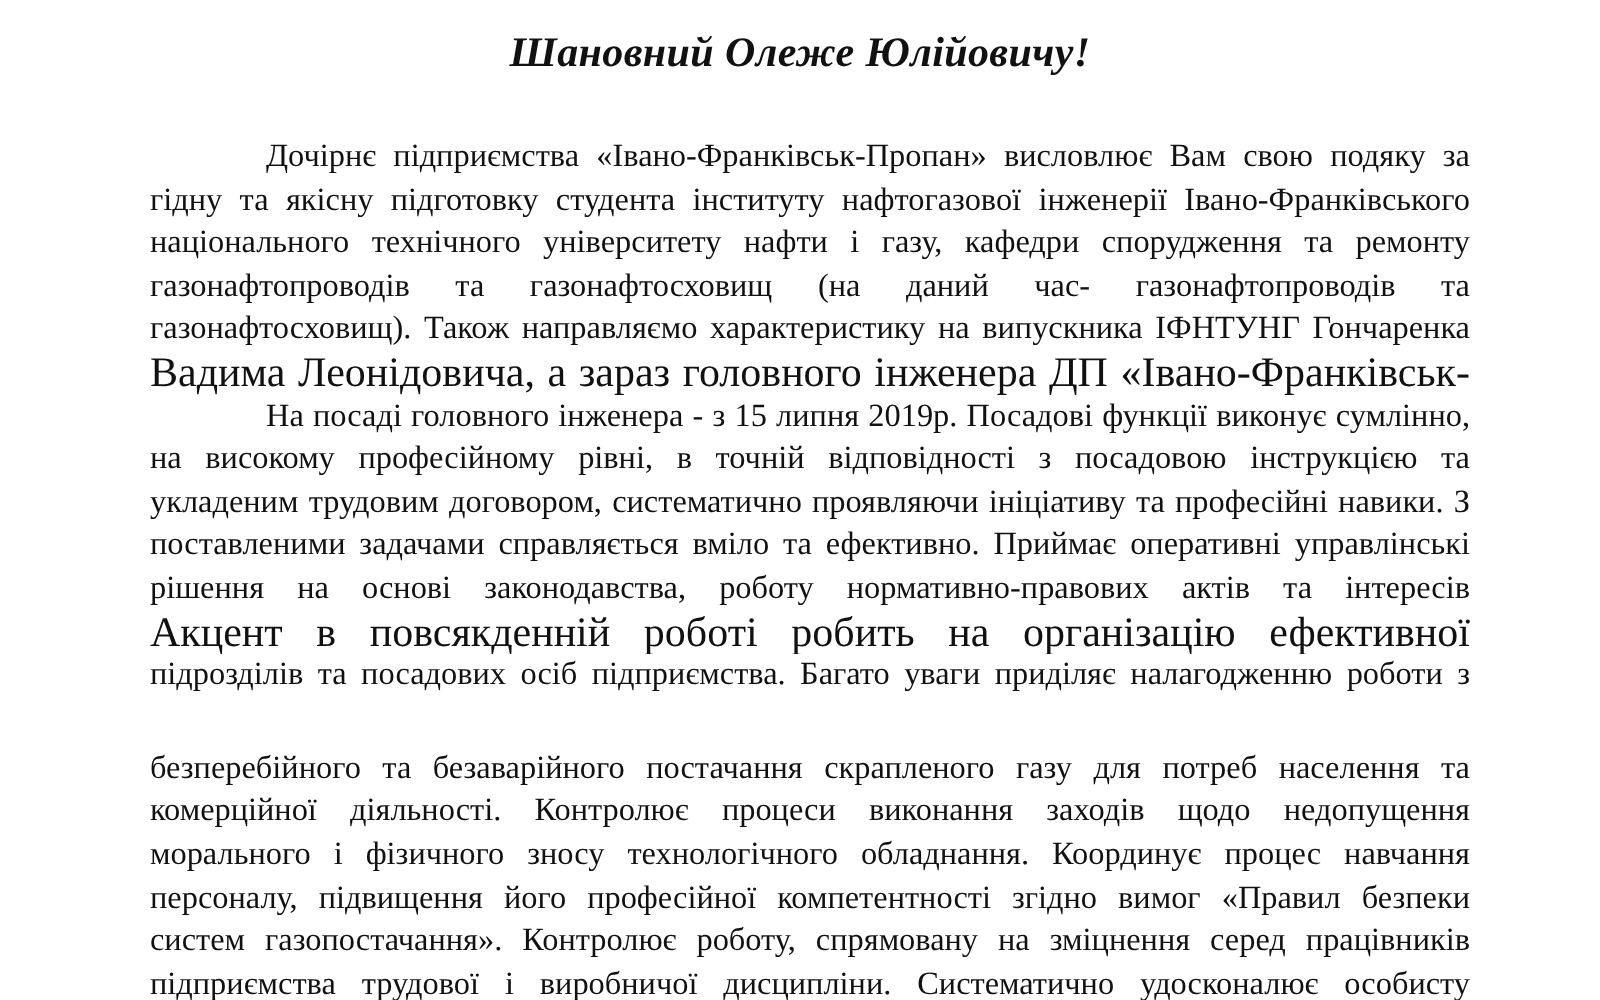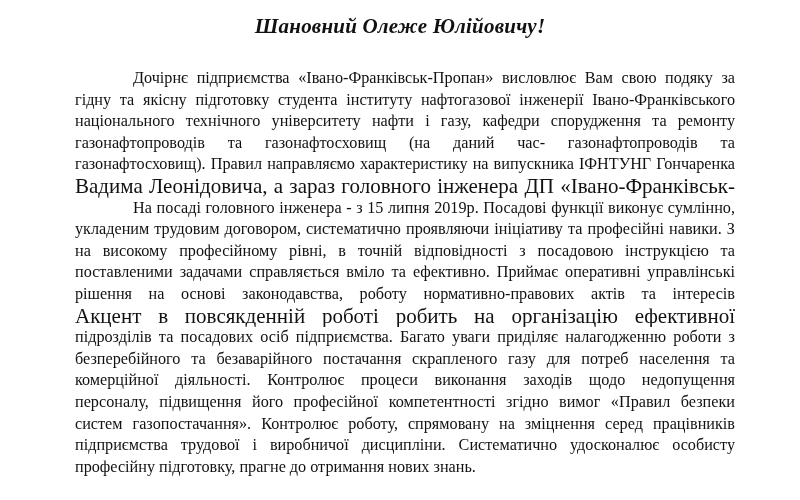--- a/index.html
+++ b/index.html
@@ -21,34 +21,35 @@
 <div class="page">
   <div class="salutation">Шановний Олеже Юлійовичу!</div>
 
   <div class="body">
 
     <div>
       <span class="line indent" style="white-space: normal; font-size: 16.2px; overflow: hidden;">Дочірнє підприємства «Івано-Франківськ-Пропан» висловлює Вам свою подяку за</span>
       <span class="line" style="white-space: normal; font-size: 16.2px; overflow: hidden;">гідну та якісну підготовку студента інституту нафтогазової інженерії Івано-Франківського</span>
       <span class="line" style="white-space: normal; font-size: 16.2px; overflow: hidden;">національного технічного університету нафти і газу, кафедри спорудження та ремонту</span>
       <span class="line" style="white-space: normal; font-size: 16.2px; overflow: hidden;">газонафтопроводів та газонафтосховищ (на даний час- газонафтопроводів та</span>
-      <span class="line" style="white-space: normal; font-size: 16.2px; overflow: hidden;">газонафтосховищ). Правил направляємо характеристику на випускника ІФНТУНГ Гончаренка</span>
+      <span class="line" style="white-space: normal; font-size: 16.2px; overflow: hidden;">газонафтосховищ). Також направляємо характеристику на випускника ІФНТУНГ Гончаренка</span>
       <span class="line last" style="white-space: normal; font-size: 21px; overflow: hidden;">Вадима Леонідовича, а зараз головного інженера ДП «Івано-Франківськ-Пропан».</span>
     </div>
 
     <div>
       <span class="line indent" style="white-space: normal; font-size: 16.2px; overflow: hidden;">На посаді головного інженера - з 15 липня 2019р. Посадові функції виконує сумлінно,</span>
+      <span class="line" style="white-space: normal; font-size: 16.2px; overflow: hidden;">на високому професійному рівні, в точній відповідності з посадовою інструкцією та</span>
       <span class="line" style="white-space: normal; font-size: 16.2px; overflow: hidden;">укладеним трудовим договором, систематично проявляючи ініціативу та професійні навики. З</span>
-      <span class="line" style="white-space: normal; font-size: 16.2px; overflow: hidden;">на високому професійному рівні, в точній відповідності з посадовою інструкцією та</span>
       <span class="line" style="white-space: normal; font-size: 16.2px; overflow: hidden;">поставленими задачами справляється вміло та ефективно. Приймає оперативні управлінські</span>
       <span class="line" style="white-space: normal; font-size: 16.2px; overflow: hidden;">рішення на основі законодавства, роботу нормативно-правових актів та інтересів підприємства.</span>
       <span class="line" style="white-space: normal; font-size: 21px; overflow: hidden;">Акцент в повсякденній роботі робить на організацію ефективної взаємодії структурних</span>
       <span class="line" style="white-space: normal; font-size: 16.2px; overflow: hidden;">підрозділів та посадових осіб підприємства. Багато уваги приділяє налагодженню роботи з</span>
-      <span class="line" style="white-space: normal; font-size: 16.2px; overflow: hidden;">безперебійного та безаварійного постачання скрапленого газу для потреб населення та</span>
+      <span class="line" style="white-space: normal; font-size: 16.2px; overflow: hidden; margin-top: 25px;">безперебійного та безаварійного постачання скрапленого газу для потреб населення та</span>
       <span class="line" style="white-space: normal; font-size: 16.2px; overflow: hidden;">комерційної діяльності. Контролює процеси виконання заходів щодо недопущення</span>
+      <span class="line" style="white-space: normal; font-size: 16.2px; overflow: hidden;">морального і фізичного зносу технологічного обладнання. Координує процес навчання</span>
       <span class="line" style="white-space: normal; font-size: 16.2px; overflow: hidden;">персоналу, підвищення його професійної компетентності згідно вимог «Правил безпеки</span>
       <span class="line" style="white-space: normal; font-size: 16.2px; overflow: hidden;">систем газопостачання». Контролює роботу, спрямовану на зміцнення серед працівників</span>
       <span class="line" style="white-space: normal; font-size: 16.2px; overflow: hidden;">підприємства трудової і виробничої дисципліни. Систематично удосконалює особисту</span>
       <span class="line last" style="white-space: normal; font-size: 16.2px; overflow: hidden;">професійну підготовку, прагне до отримання нових знань.</span>
     </div>
     <div class="gap"></div>
 
   </div>
 </div>
 

